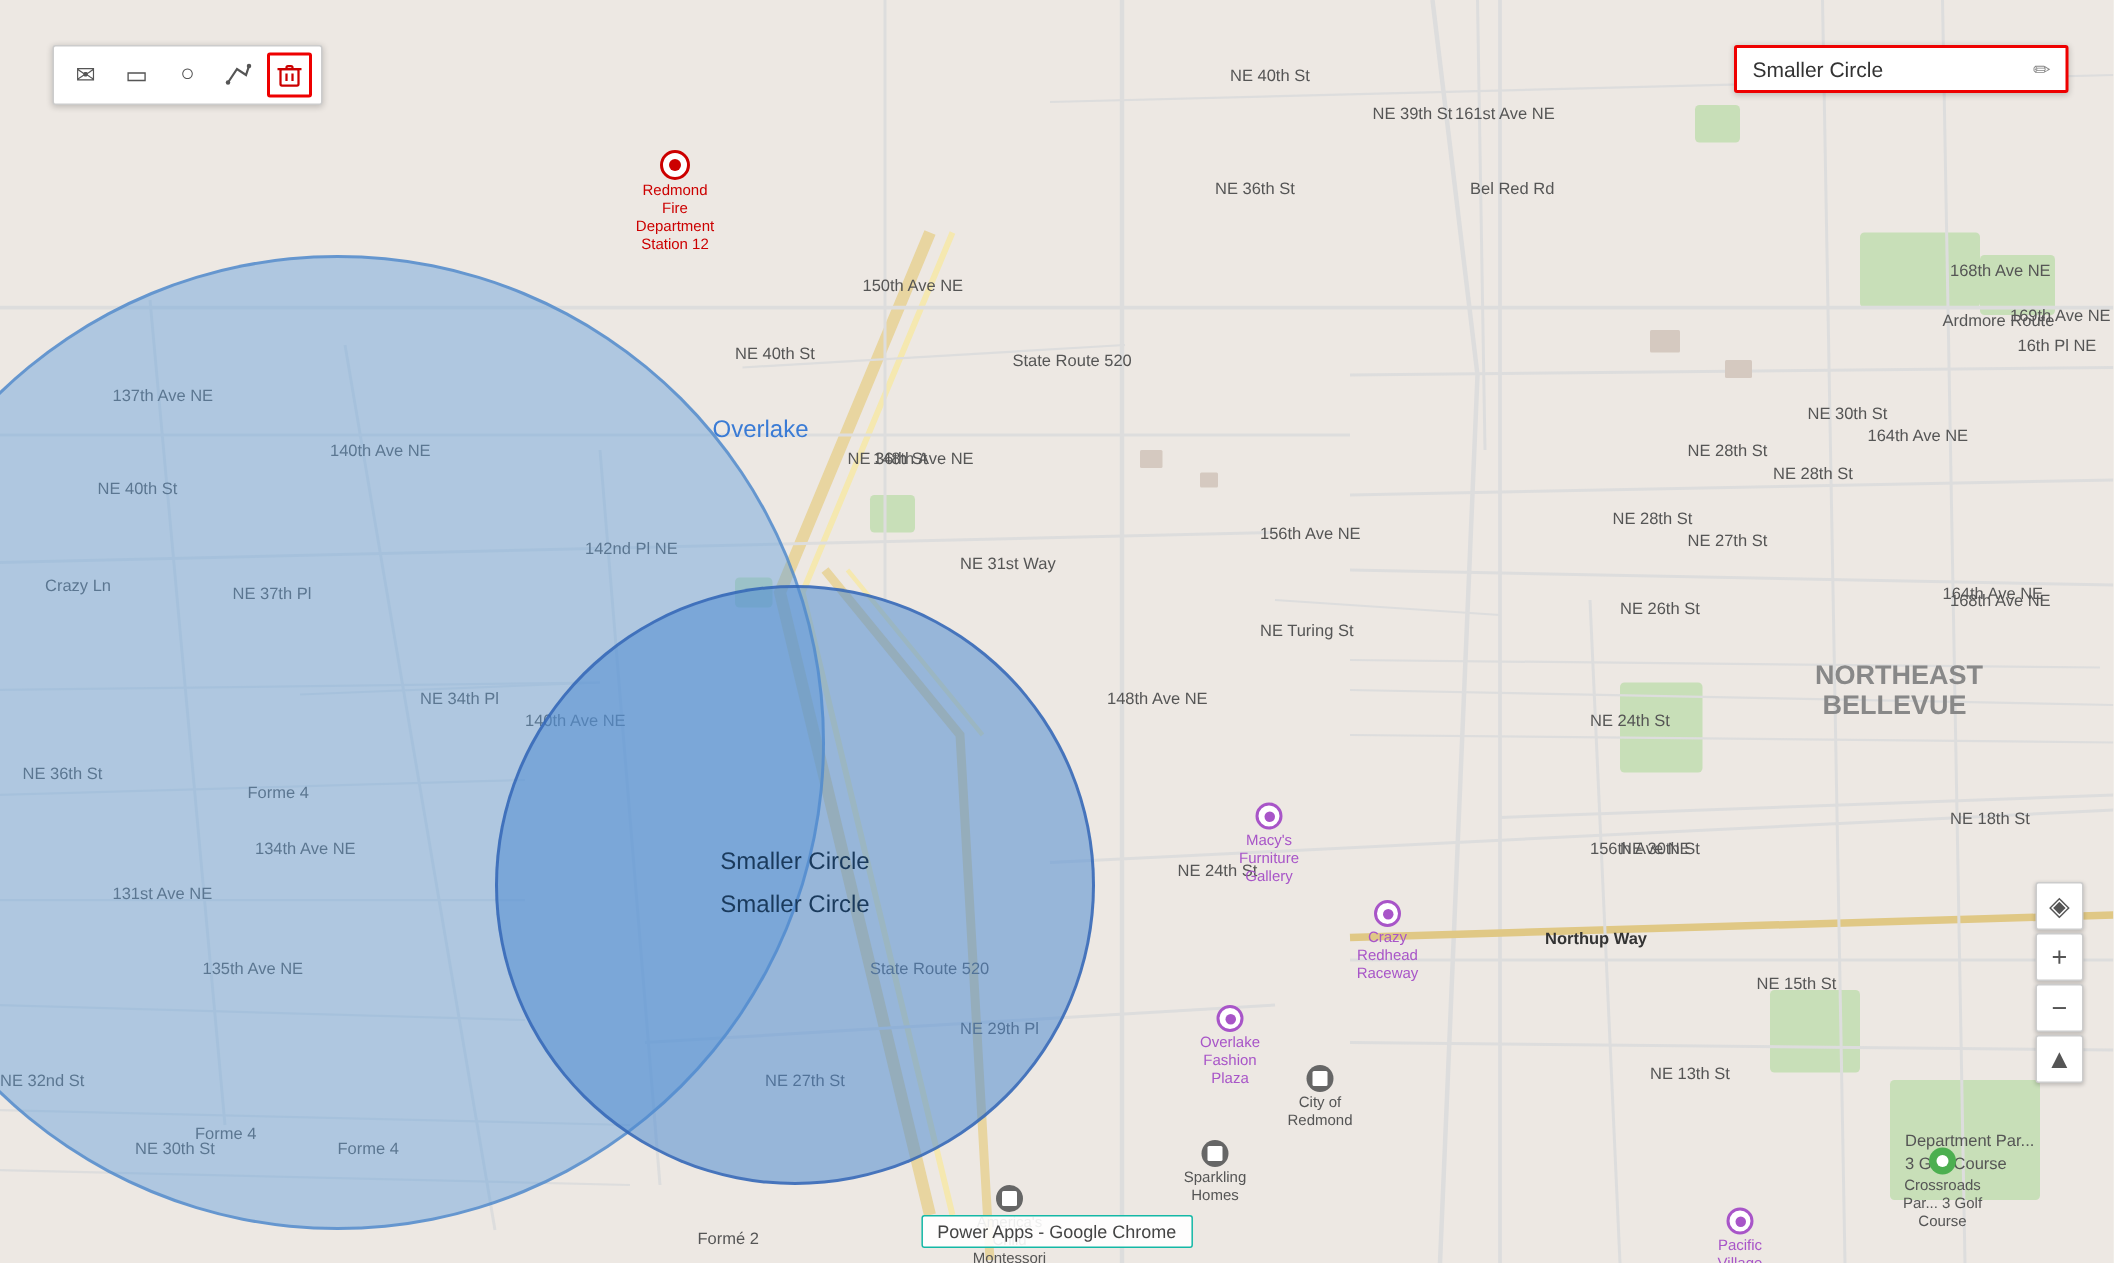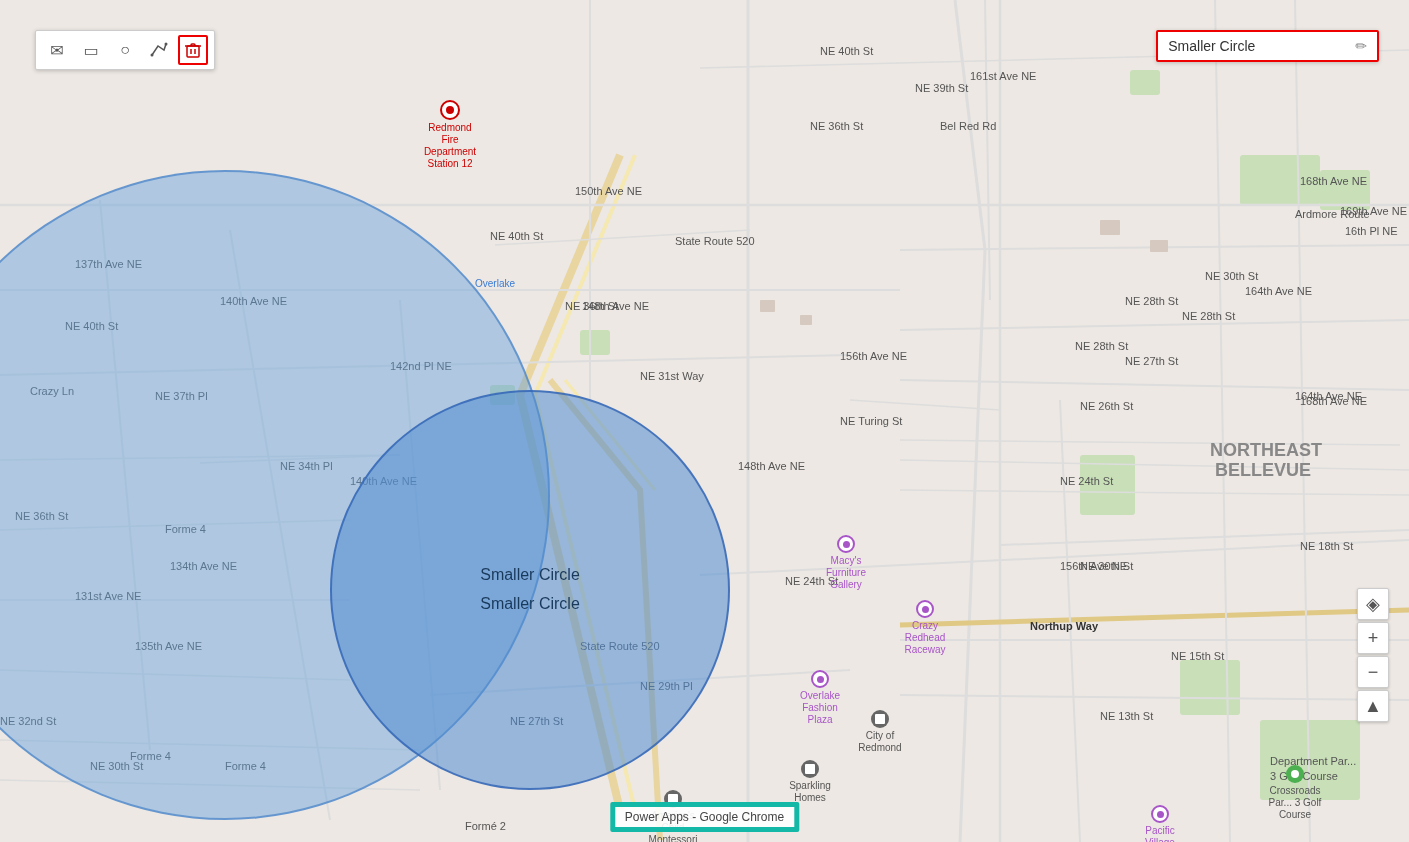--- a/index.html
+++ b/index.html
@@ -105,21 +105,21 @@
       box-shadow: 0 1px 3px rgba(0,0,0,0.2);
     }
 
     
     #powerapp-label {
       position: absolute;
       bottom: 10px;
       left: 50%;
       transform: translateX(-50%);
       background: rgba(255,255,255,0.9);
-      border: 5px solid #14b8a6;
+      border: 1px solid #14b8a6;
       padding: 3px 10px;
       font-size: 12px;
       color: #444;
       z-index: 100;
       border-radius: 2px;
     }
 
     
     .circle-large {
       position: absolute;
@@ -168,21 +168,21 @@
       white-space: nowrap;
       pointer-events: none;
       z-index: 5;
     }
     .map-label-bold {
       font-weight: bold;
       color: #333;
     }
     .map-label-blue {
       color: #3a7bd5;
-      font-size: 10px;
+      font-size: 16px;
       font-weight: 500;
     }
     .map-label-large {
       font-size: 18px;
       font-weight: bold;
       color: #888;
       text-transform: uppercase;
     }
 
     
@@ -366,21 +366,21 @@
   <div class="circle-small">
     <span class="circle-small-label">Smaller Circle</span>
     <span class="circle-small-label">Smaller Circle</span>
   </div>
 
   <div id="map-labels-container">
       <div class="map-label map-label-blue" style="top: 278px; left: 475px; position: absolute; z-index: 6;">Overlake</div>
       <div class="map-label map-label-large" style="top: 440px; left: 1210px; position: absolute; z-index: 6;">NORTHEAST</div>
       <div class="map-label map-label-large" style="top: 460px; left: 1215px; position: absolute; z-index: 6;">BELLEVUE</div>
       <div class="map-label map-label-bold" style="top: 620px; left: 1030px; position: absolute; z-index: 6;">Northup Way</div>
-      <div class="map-label map-label" style="top: 120px; left: 940px; position: absolute; z-index: 6;">Bel Red Rd</div>
+      <div class="map-label map-label" style="top: 120px; left: 980px; position: absolute; z-index: 6;">Bel Red Rd</div>
       <div class="map-label map-label" style="top: 230px; left: 490px; position: absolute; z-index: 6;">NE 40th St</div>
       <div class="map-label map-label" style="top: 300px; left: 565px; position: absolute; z-index: 6;">NE 36th St</div>
       <div class="map-label map-label" style="top: 370px; left: 640px; position: absolute; z-index: 6;">NE 31st Way</div>
       <div class="map-label map-label" style="top: 575px; left: 785px; position: absolute; z-index: 6;">NE 24th St</div>
       <div class="map-label map-label" style="top: 715px; left: 510px; position: absolute; z-index: 6;">NE 27th St</div>
       <div class="map-label map-label" style="top: 235px; left: 675px; position: absolute; z-index: 6;">State Route 520</div>
       <div class="map-label map-label" style="top: 640px; left: 580px; position: absolute; z-index: 6;">State Route 520</div>
       <div class="map-label map-label" style="top: 460px; left: 738px; position: absolute; z-index: 6;">148th Ave NE</div>
       <div class="map-label map-label" style="top: 185px; left: 575px; position: absolute; z-index: 6;">150th Ave NE</div>
       <div class="map-label map-label" style="top: 350px; left: 840px; position: absolute; z-index: 6;">156th Ave NE</div>
@@ -389,21 +389,21 @@
       <div class="map-label map-label" style="top: 340px; left: 1075px; position: absolute; z-index: 6;">NE 28th St</div>
       <div class="map-label map-label" style="top: 400px; left: 1080px; position: absolute; z-index: 6;">NE 26th St</div>
       <div class="map-label map-label" style="top: 475px; left: 1060px; position: absolute; z-index: 6;">NE 24th St</div>
       <div class="map-label map-label" style="top: 540px; left: 1300px; position: absolute; z-index: 6;">NE 18th St</div>
       <div class="map-label map-label" style="top: 710px; left: 1100px; position: absolute; z-index: 6;">NE 13th St</div>
       <div class="map-label map-label" style="top: 650px; left: 1155px; position: absolute; z-index: 6; padding-left: 16px;">NE 15th St</div>
       <div class="map-label map-label" style="top: 270px; left: 1205px; position: absolute; z-index: 6;">NE 30th St</div>
       <div class="map-label map-label" style="top: 295px; left: 1125px; position: absolute; z-index: 6;">NE 28th St</div>
       <div class="map-label map-label" style="top: 355px; left: 1125px; position: absolute; z-index: 6;">NE 27th St</div>
       <div class="map-label map-label" style="top: 45px; left: 820px; position: absolute; z-index: 6;">NE 40th St</div>
-      <div class="map-label map-label" style="top: 82px; left: 915px; position: absolute; z-index: 6;">NE 39th St</div>
+      <div class="map-label map-label" style="top: 70px; left: 915px; position: absolute; z-index: 6;">NE 39th St</div>
       <div class="map-label map-label" style="top: 120px; left: 810px; position: absolute; z-index: 6;">NE 36th St</div>
       <div class="map-label map-label" style="top: 70px; left: 970px; position: absolute; z-index: 6;">161st Ave NE</div>
       <div class="map-label map-label" style="top: 175px; left: 1300px; position: absolute; z-index: 6;">168th Ave NE</div>
       <div class="map-label map-label" style="top: 205px; left: 1340px; position: absolute; z-index: 6;">169th Ave NE</div>
       <div class="map-label map-label" style="top: 390px; left: 1295px; position: absolute; z-index: 6;">164th Ave NE</div>
       <div class="map-label map-label" style="top: 560px; left: 1060px; position: absolute; z-index: 6;">156th Ave NE</div>
       <div class="map-label map-label" style="top: 460px; left: 280px; position: absolute; z-index: 6;">NE 34th Pl</div>
       <div class="map-label map-label" style="top: 390px; left: 155px; position: absolute; z-index: 6;">NE 37th Pl</div>
       <div class="map-label map-label" style="top: 320px; left: 65px; position: absolute; z-index: 6;">NE 40th St</div>
       <div class="map-label map-label" style="top: 385px; left: 30px; position: absolute; z-index: 6;">Crazy Ln</div>

